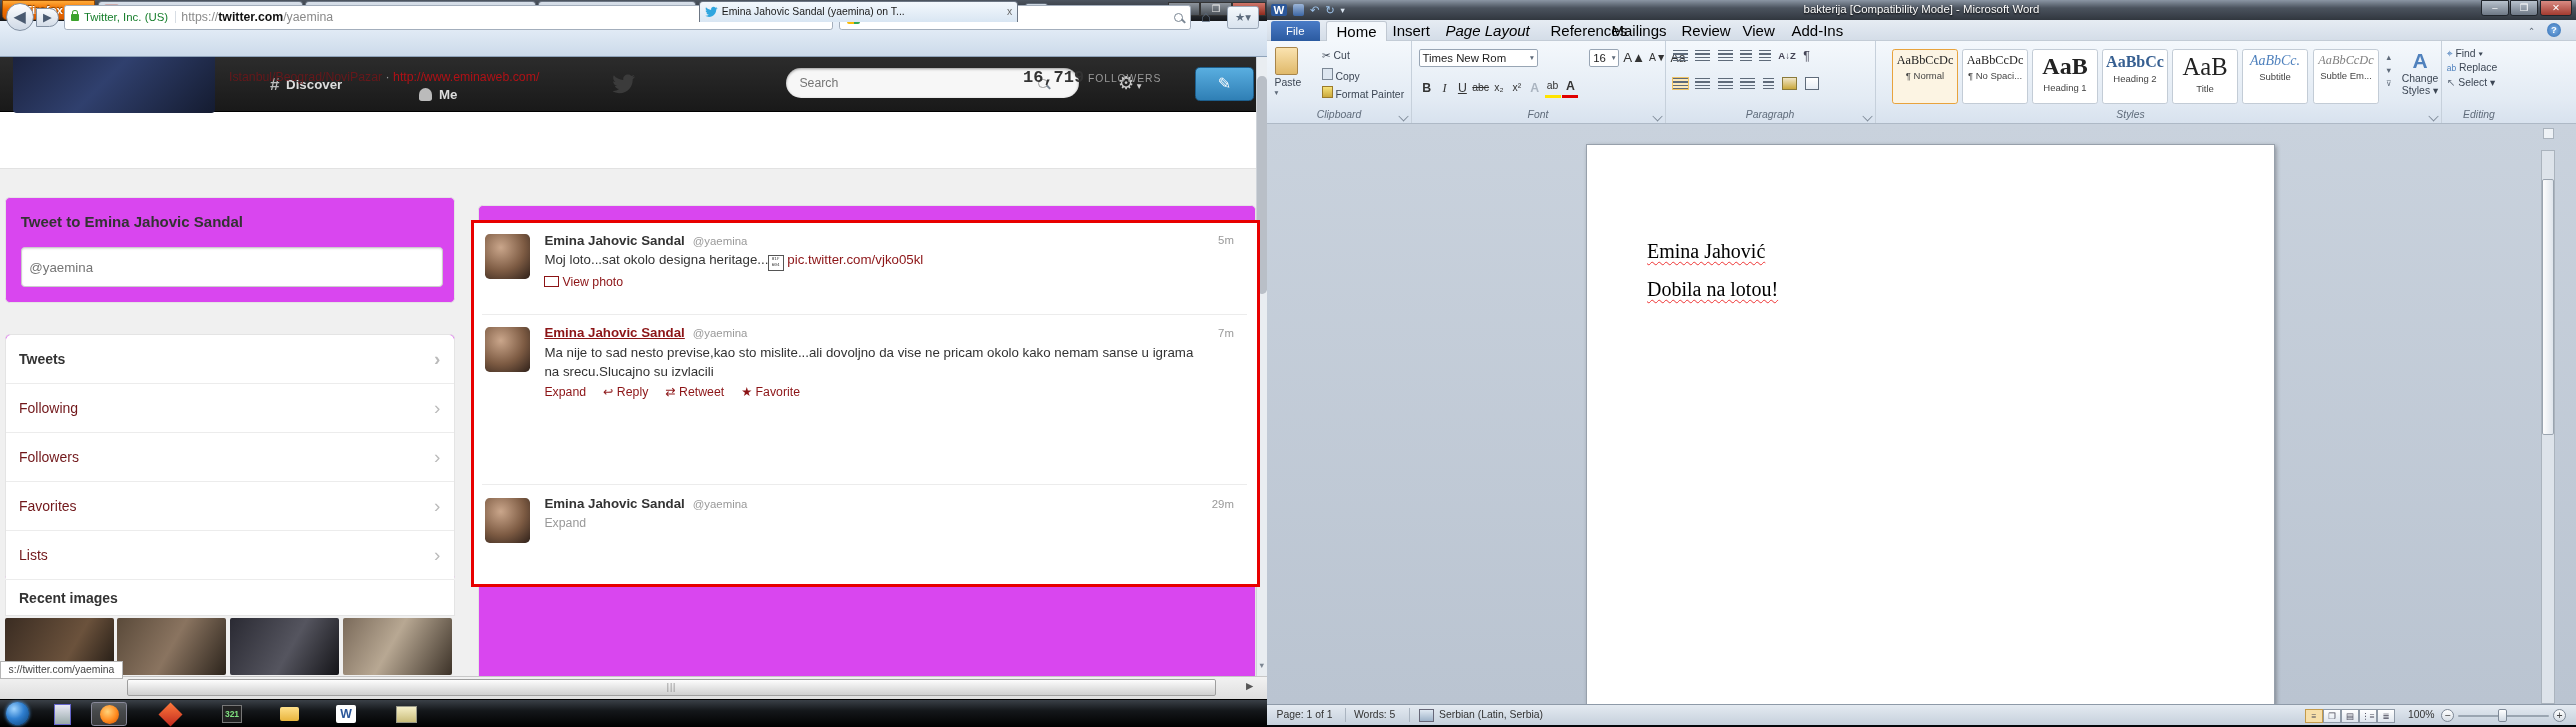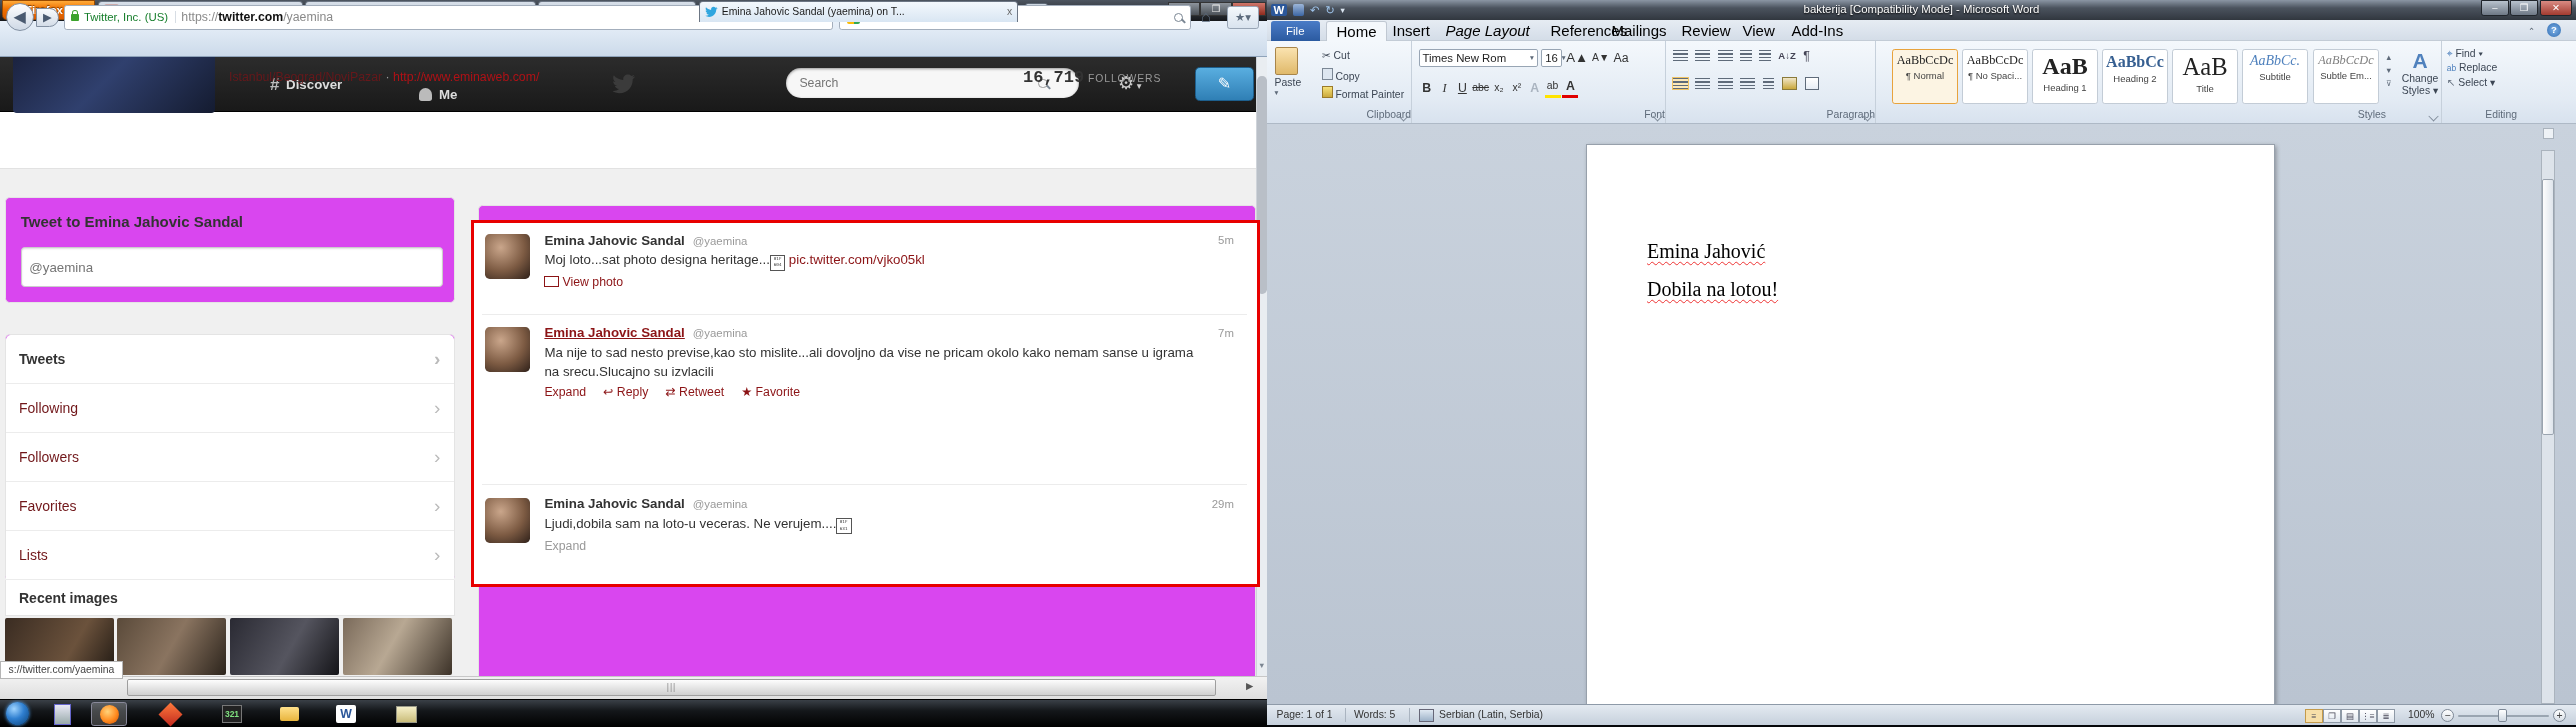--- a/index.html
+++ b/index.html
@@ -148,21 +148,21 @@
     color:#fff;text-align:center;line-height:20px;border-radius:2.8px 2.8px 0 0;font-size:11.4px;}
   .wtab{top:21px;height:20px;line-height:20px;padding:0 9.5px;}
   .wtab.sel{background:#f4f8fc;border:0.9px solid #c0c8d2;border-bottom:none;border-radius:2.8px 2.8px 0 0;box-sizing:border-box;}
   #ribhelp{left:1280px;top:23px;width:14px;height:14px;border-radius:50%;background:radial-gradient(#7fb2e8,#2f6bb0);
     color:#fff;font-size:9.5px;font-weight:bold;text-align:center;line-height:14px;}
   #ribmin{left:1261px;top:25.6px;font-size:8.5px;color:#56606c;}
 
   #ribbon{left:0;top:41px;width:1309px;height:83px;background:linear-gradient(#f4f8fc,#e3ebf4 70%,#d8e2ee);
     border-bottom:0.9px solid #aeb9c6;box-sizing:border-box;font-size:10.4px;color:#3c4654;}
   .grp{position:absolute;top:0;height:82px;border-right:0.9px solid #c6d0db;}
-  .glabel{position:absolute;bottom:2.8px;width:100%;text-align:right;color:#5f6b7a;font-size:10.4px;}
+  .glabel{position:absolute;bottom:2.8px;width:100%;text-align:center;color:#5f6b7a;font-size:10.4px;font-style:italic;}
   .launch{position:absolute;bottom:2.8px;right:3.8px;width:7.6px;height:7.6px;border-left:0.9px solid #7b8795;border-bottom:0.9px solid #7b8795;transform:rotate(-45deg) scale(.8);}
   .combo{background:#fff;border:0.9px solid #98a5b4;border-radius:1.9px;height:18px;box-sizing:border-box;
     display:inline-flex;align-items:center;padding:0 2.8px;gap:3.8px;font-size:11.4px;color:#222;}
   .fmt{display:inline-block;min-width:16px;height:18px;text-align:center;line-height:18px;font-size:12.3px;color:#333;}
   .align{display:inline-block;width:15px;height:11.4px;background:repeating-linear-gradient(#5f6b7a 0 1.4px,transparent 1.4px 3.3px);}
   .align.on{outline:1.9px solid #f0c363;outline-offset:0.9px;background-color:#fde8b8;}
   .chip{position:absolute;top:7.6px;width:66px;height:55px;background:#fff;border:0.9px solid #c3ccd6;border-radius:2.8px;
     text-align:center;box-sizing:border-box;overflow:hidden;}
   .chip.sel{border:1.9px solid #e8a33d;background:#fcf4e3;}
   .chip .prev{display:block;margin-top:3.8px;font-family:"Liberation Serif",serif;color:#222;}
@@ -336,21 +336,21 @@
     </div>
 
     <div id="redbox" class="abs">
 
       <div class="tweet" style="top:7.6px;">
         <div class="tavatar"></div>
         <span class="ttime">5m</span>
         <div class="tbody">
           <span class="tname">Emina Jahovic Sandal</span>
           <span class="thandle">@yaemina</span>
-          <div class="ttext"><span>Moj loto...sat photo designa heritage...</span><span class="tofu"><i>01F</i><i>604</i></span> <a href="#" class="tlink">pic.twitter.com/vjko05kl</a></div>
+          <div class="ttext"><span>Moj loto...sat okolo designa heritage...</span><span class="tofu"><i>01F</i><i>604</i></span> <a href="#" class="tlink">pic.twitter.com/vjko05kl</a></div>
           <div class="tactions">
               <span><span class="photoico"></span><span>View photo</span></span>
             </div>
         </div>
       </div>
       <div class="tsep" style="top:91px;"></div>
 
       <div class="tweet" style="top:100px;">
         <div class="tavatar"></div>
         <span class="ttime">7m</span>
@@ -367,21 +367,20 @@
         </div>
       </div>
       <div class="tsep" style="top:261px;"></div>
 
       <div class="tweet" style="top:271px;">
         <div class="tavatar"></div>
         <span class="ttime">29m</span>
         <div class="tbody">
           <span class="tname">Emina Jahovic Sandal</span>
           <span class="thandle">@yaemina</span>
-          <div class="ttext"><span>Ljudi,dobila sam na loto-u veceras. Ne verujem....</span><span class="tofu"><i>01F</i><i>631</i></span></div>
           <div class="tactions">
               <span class="dim">Expand</span>
             </div>
         </div>
       </div>
     </div>
 
     <div id="vscroll" class="abs"></div>
     <div id="vthumb" class="abs"></div>
     <div id="vdown" class="abs">▼</div>
@@ -458,21 +457,21 @@
       <div class="glabel">Clipboard</div>
       <div class="launch"></div>
     </div>
 
     <div class="grp" style="left:144px;width:254px;">
       <div class="abs" style="left:7.6px;top:7.6px;display:flex;gap:3.8px;align-items:center;">
         <span class="combo" style="width:119px;">
             <span class="ellip" style="flex:1;">Times New Rom</span>
             <span style="font-size:7.6px;color:#5f6b7a;">▾</span>
           </span>
-        <span class="combo" style="width:21px;">
+        <span class="combo" style="width:30px;margin-left:48px;">
             <span style="flex:1;">16</span>
             <span style="font-size:7.6px;color:#5f6b7a;">▾</span>
           </span>
         <span class="fmt" style="font-size:13.3px;">A▲</span>
         <span class="fmt" style="font-size:10.4px;">A▼</span>
         <span class="fmt">Aa</span>
       </div>
       <div class="abs" style="left:7.6px;top:36px;display:flex;gap:1.9px;align-items:center;">
         <span class="fmt" style="font-weight:bold;">B</span>
         <span class="fmt" style="font-style:italic;font-family:'Liberation Serif',serif;">I</span>

